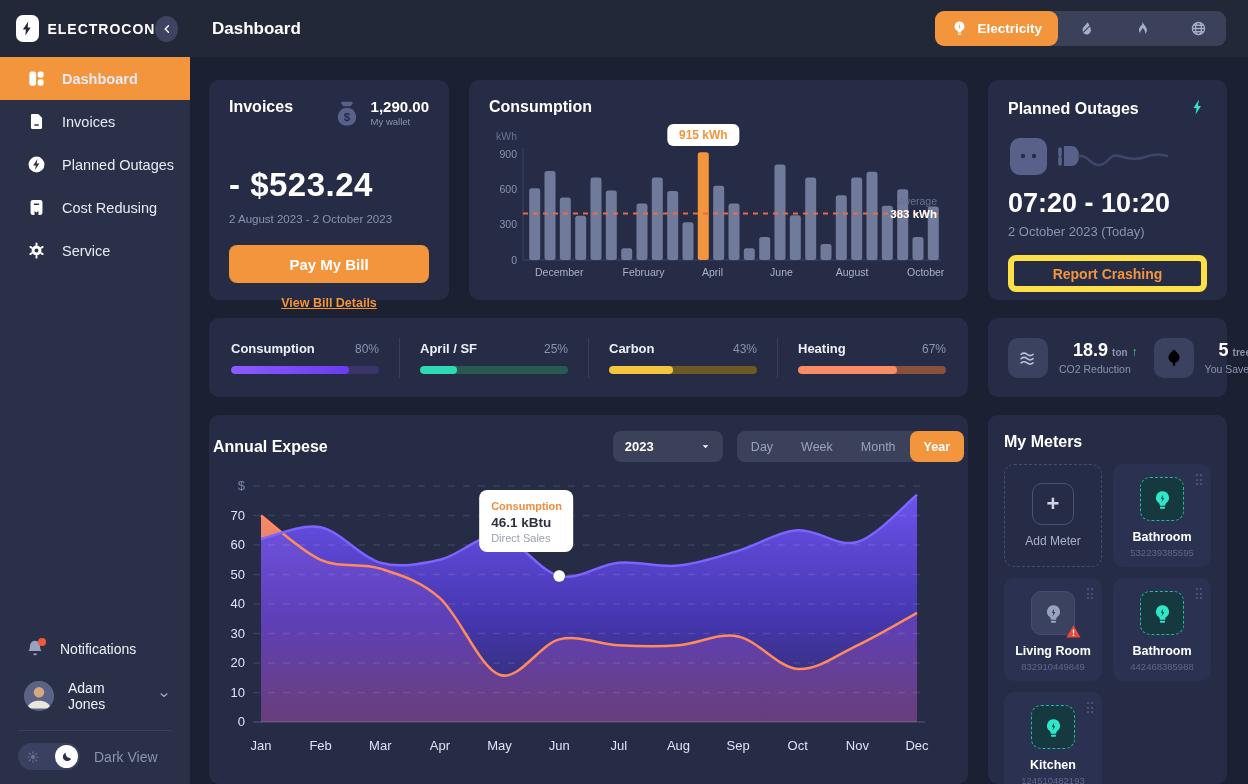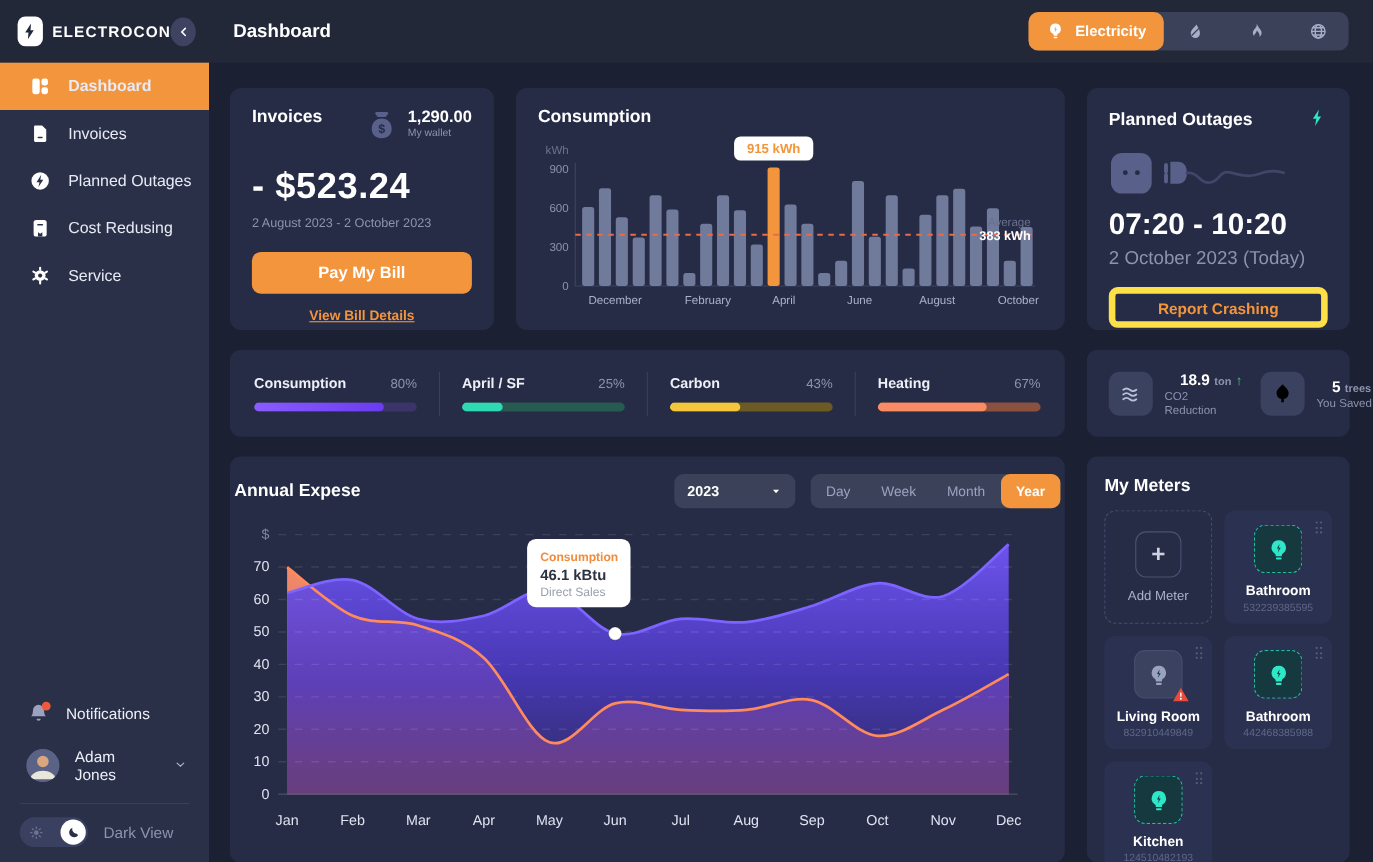--- a/index.html
+++ b/index.html
@@ -53,57 +53,57 @@
   .card { background:#262c46; border-radius:10px; }
   .card-title { color:#fff; font-size:16px; font-weight:bold; }
 
   
   .invoices { padding:18px 20px; grid-column:1; grid-row:1; }
   .inv-head { display:flex; justify-content:space-between; align-items:flex-start; }
   .wallet { display:flex; gap:8px; align-items:flex-start; }
   .wallet svg { width:32px; height:32px; fill:#59618a; }
   .wallet-amount { color:#fff; font-size:15px; font-weight:bold; text-align:right; }
   .wallet-cap { color:#8b93ad; font-size:9.5px; text-align:left; margin-top:1px; }
-  .balance { color:#fff; font-size:33px; font-weight:bold; margin-top:20px; letter-spacing:.5px; }
+  .balance { color:#fff; font-size:33px; font-weight:bold; margin-top:36px; letter-spacing:.5px; }
   .period { color:#8b93ad; font-size:11.5px; margin-top:9px; }
   .pay-btn { margin-top:20px; width:100%; height:38px; background:#f2953c; border:none; border-radius:8px;
              color:#fff; font-size:15px; font-weight:bold; cursor:pointer; }
   .details-link { display:block; text-align:center; margin-top:13px; color:#f2953c; font-size:12.5px; font-weight:bold; text-decoration:underline; cursor:pointer; }
 
   
   .consumption { padding:18px 20px 8px 20px; grid-column:2; grid-row:1; }
   .cons-chart { margin-top:2px; }
 
   
   .outages { padding:18px 20px; grid-column:3; grid-row:1; }
   .out-head { display:flex; justify-content:space-between; align-items:center; }
   .out-bolt svg { width:18px; height:18px; }
   .plug-art { margin-top:14px; height:44px; }
   .out-time { color:#fff; font-size:27px; font-weight:bold; margin-top:10px; }
-  .out-date { color:#8b93ad; font-size:17px; margin-top:5px; }
+  .out-date { color:#8b93ad; font-size:13px; margin-top:5px; }
   .report-btn { margin-top:16px; width:100%; height:37px; background:transparent; border:6px solid #fde047; border-radius:8px;
                 color:#f2953c; font-size:14px; font-weight:bold; cursor:pointer; }
 
   
   .stats { grid-column:1 / span 2; grid-row:2; display:flex; align-items:center; padding:0 22px; }
   .stat { flex:1; }
   .stat-head { display:flex; justify-content:space-between; align-items:baseline; }
   .stat-label { color:#eef0f7; font-size:13px; font-weight:bold; }
   .stat-pct { color:#8b93ad; font-size:12px; }
   .stat-bar { margin-top:10px; height:8px; border-radius:4px; overflow:hidden; }
   .stat-fill { height:8px; border-radius:4px; }
   .stat-div { width:1px; height:40px; background:#3a4059; margin:0 20px; }
 
   
   .eco { grid-column:3; grid-row:2; display:flex; align-items:center; gap:16px; padding:0 20px; }
   .eco-group { display:flex; align-items:center; gap:11px; }
   .eco-tile { width:40px; height:40px; border-radius:10px; background:#3b4260; display:flex; align-items:center; justify-content:center; color:#b9c0d8; }
   .eco-tile svg { width:22px; height:22px; }
   .eco-top { display:flex; align-items:baseline; gap:4px; }
-  .eco-value { color:#fff; font-size:14px; font-weight:bold;margin-left:14px; }
+  .eco-value { color:#fff; font-size:18px; font-weight:bold;margin-left:14px; }
   .eco-unit { color:#8b93ad; font-size:10px; font-weight:bold; }
   .eco-arrow { color:#3ecf6e; font-size:12px; font-weight:bold; }
   .eco-cap { color:#8b93ad; font-size:10.5px; margin-top:2px; }
 
   
   .annual { grid-column:1 / span 2; grid-row:3; padding:16px 4px; overflow:hidden; }
   .annual-head { display:flex; align-items:center; }
   .annual-controls { margin-left:auto; display:flex; gap:14px; align-items:center; }
   .year-select { width:110px; height:31px; background:#3b4158; border-radius:8px; display:flex; align-items:center;
                  padding:0 12px; color:#fff; font-size:13px; font-weight:bold; cursor:pointer; }

